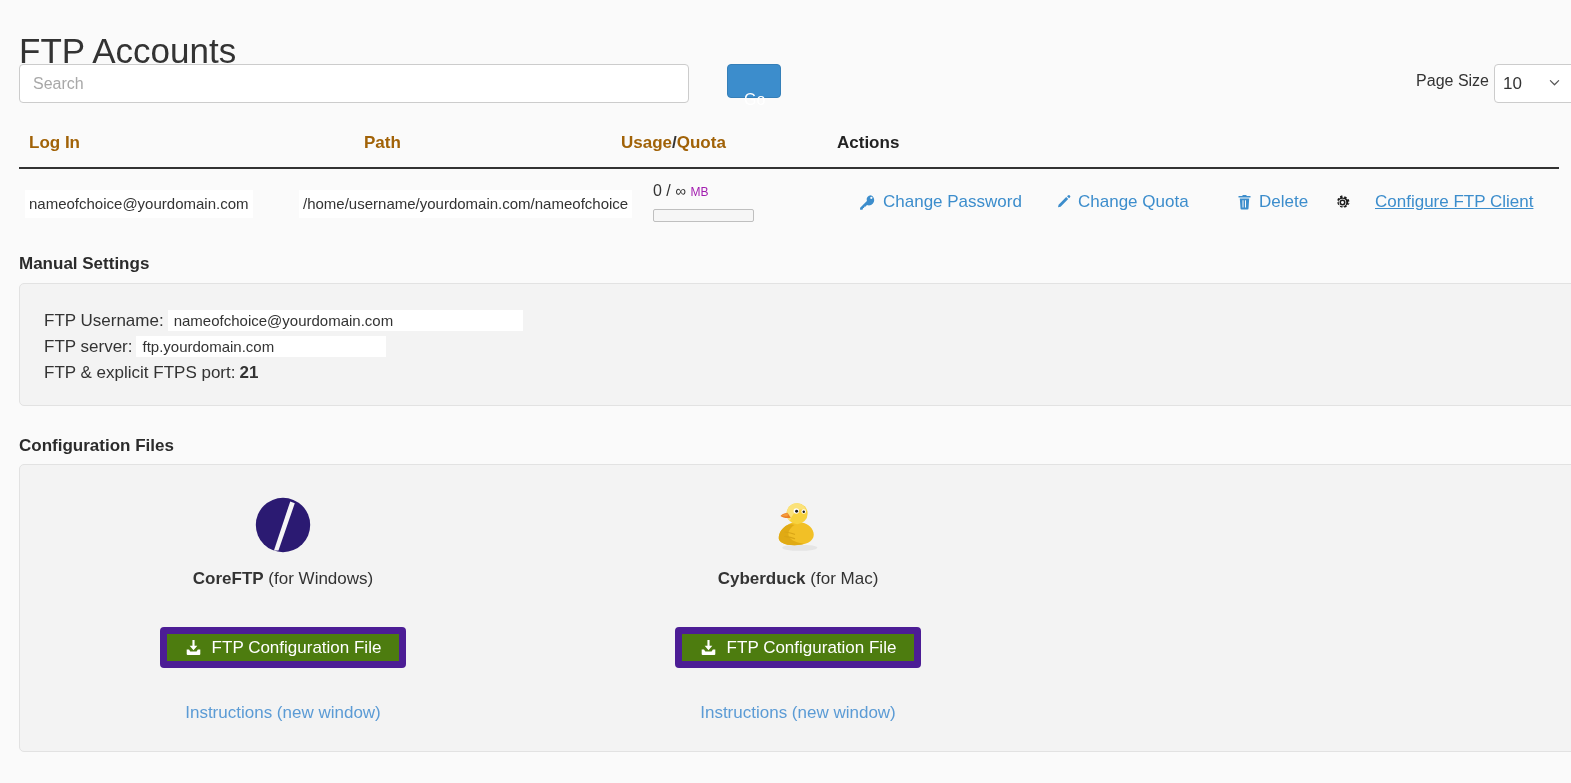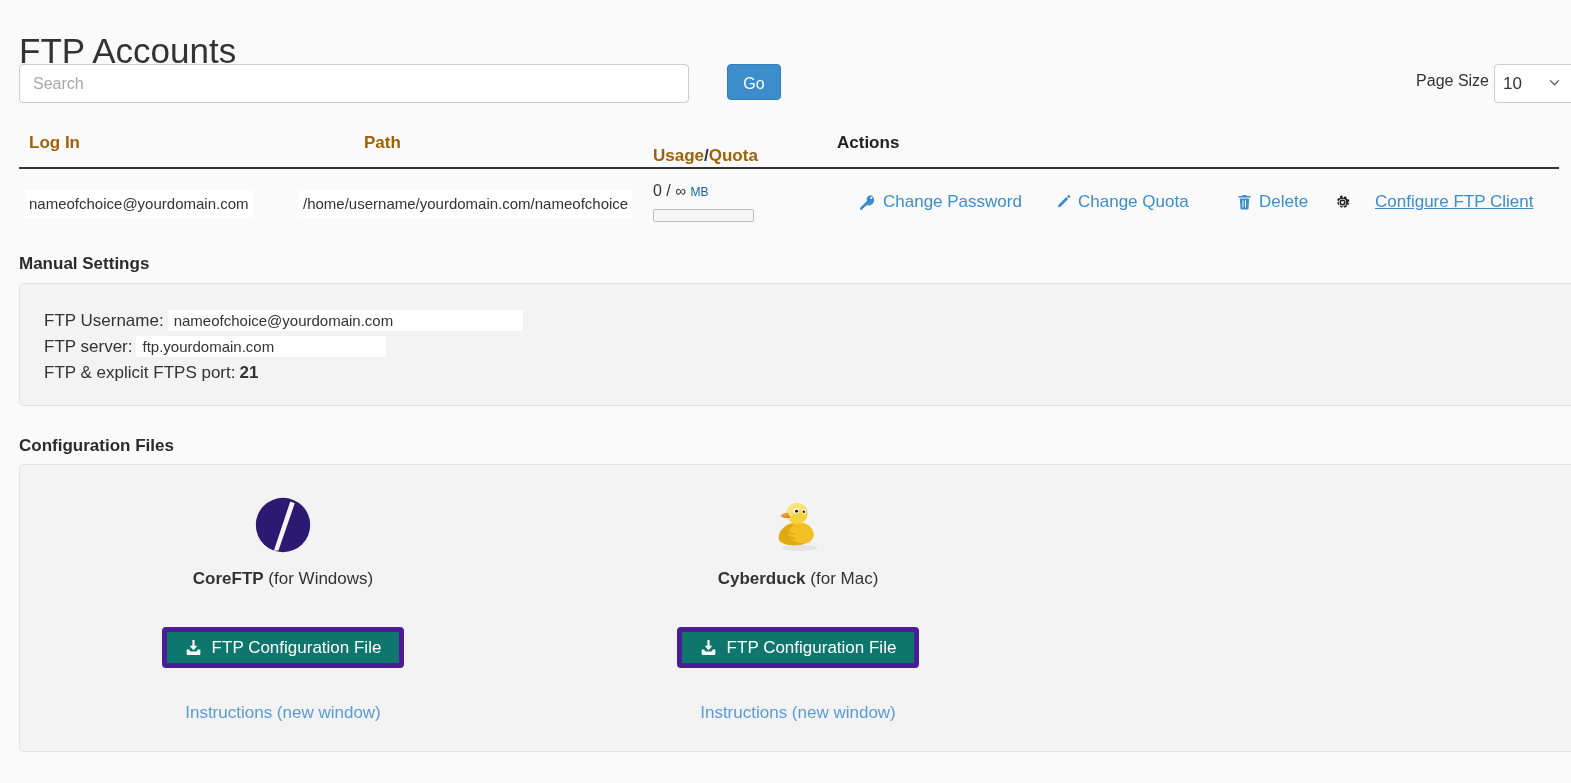--- a/index.html
+++ b/index.html
@@ -47,32 +47,32 @@
     padding: 0 13px;
     outline: none;
   }
   .search-input::placeholder { color: #a8a8a8; opacity: 1; }
 
   .go-button {
     position: absolute;
     left: 727px;
     top: 64px;
     width: 54px;
-    height: 36px;
+    height: 30px;
     box-sizing: border-box;
     background: #3c8dcc;
     border: 1px solid #357fb8;
     border-radius: 4px;
     color: #ffffff;
     font-family: "Liberation Sans", sans-serif;
     font-size: 16px;
     line-height: 37px;
     text-align: center;
     cursor: pointer;
-    padding: 0;
+    padding: 16px;
   }
 
   .page-size-label {
     position: absolute;
     right: 82px;
     top: 72px;
     font-size: 16px;
     color: #333333;
     white-space: nowrap;
   }
@@ -116,21 +116,21 @@
     position: absolute;
     top: 0;
     font-size: 17px;
     font-weight: bold;
     white-space: nowrap;
     line-height: 22px;
   }
   .th a { color: #a16207; text-decoration: none; }
   .th-login { left: 10px; }
   .th-path  { left: 345px; }
-  .th-usage { left: 634px; margin-top: 13px; }
+  .th-usage { left: 602px; }
   .th-usage .sep { color: #333333; font-weight: bold; }
   .th-actions { left: 818px; color: #222222; }
 
   .trow {
     position: absolute;
     left: 19px;
     top: 173px;
     width: 1540px;
     height: 60px;
   }
@@ -147,21 +147,21 @@
   .cell-path  { left: 280px; top: 17px; }
 
   .usage-wrap { position: absolute; left: 634px; top: 8px; width: 160px; }
   .usage-text {
     font-size: 16px;
     color: #333333;
     white-space: nowrap;
     line-height: 20px;
   }
   .usage-text .infinity { font-size: 15px; }
-  .usage-text .unit { font-size: 12px; color: #0369a1; }
+  .usage-text .unit { font-size: 12px; color: #a21caf; }
   .usage-bar {
     margin-top: 7px;
     width: 101px;
     height: 13px;
     box-sizing: border-box;
     border: 1px solid #bfbfbf;
     border-radius: 2px;
     background: #f6f6f6;
   }
 
@@ -253,22 +253,22 @@
   }
   .card-label b { font-weight: bold; }
 
   .dl-button {
     display: inline-flex;
     align-items: center;
     gap: 10px;
     margin-top: 38px;
     padding: 0 18px;
     height: 41px;
-    background: #0f766e;
-    border: 5px solid #4c1d95;
+    background: #4d7c0f;
+    border: 7px solid #4c1d95;
     border-radius: 4px;
     color: #ffffff;
     font-family: "Liberation Sans", sans-serif;
     font-size: 17px;
     cursor: pointer;
     box-sizing: border-box;
   }
 
   .instr-link {
     display: block;

